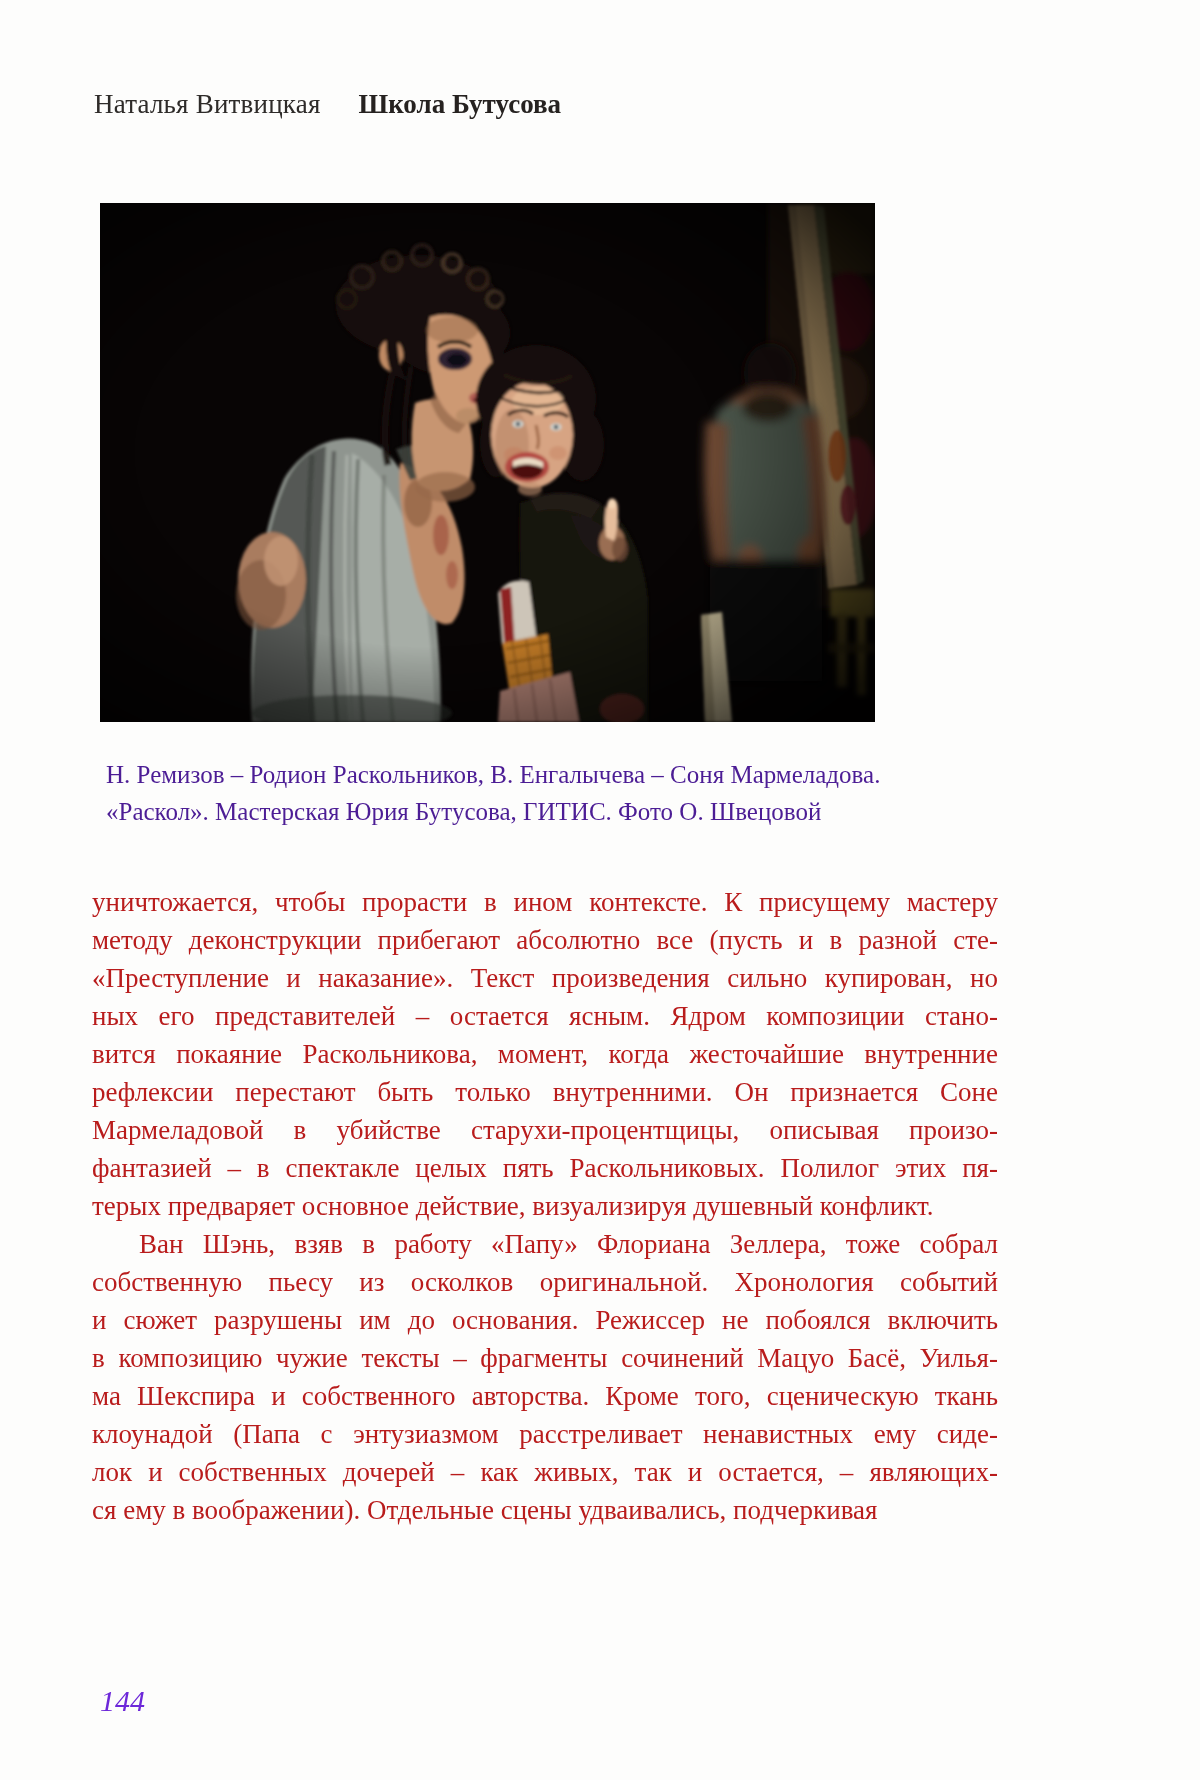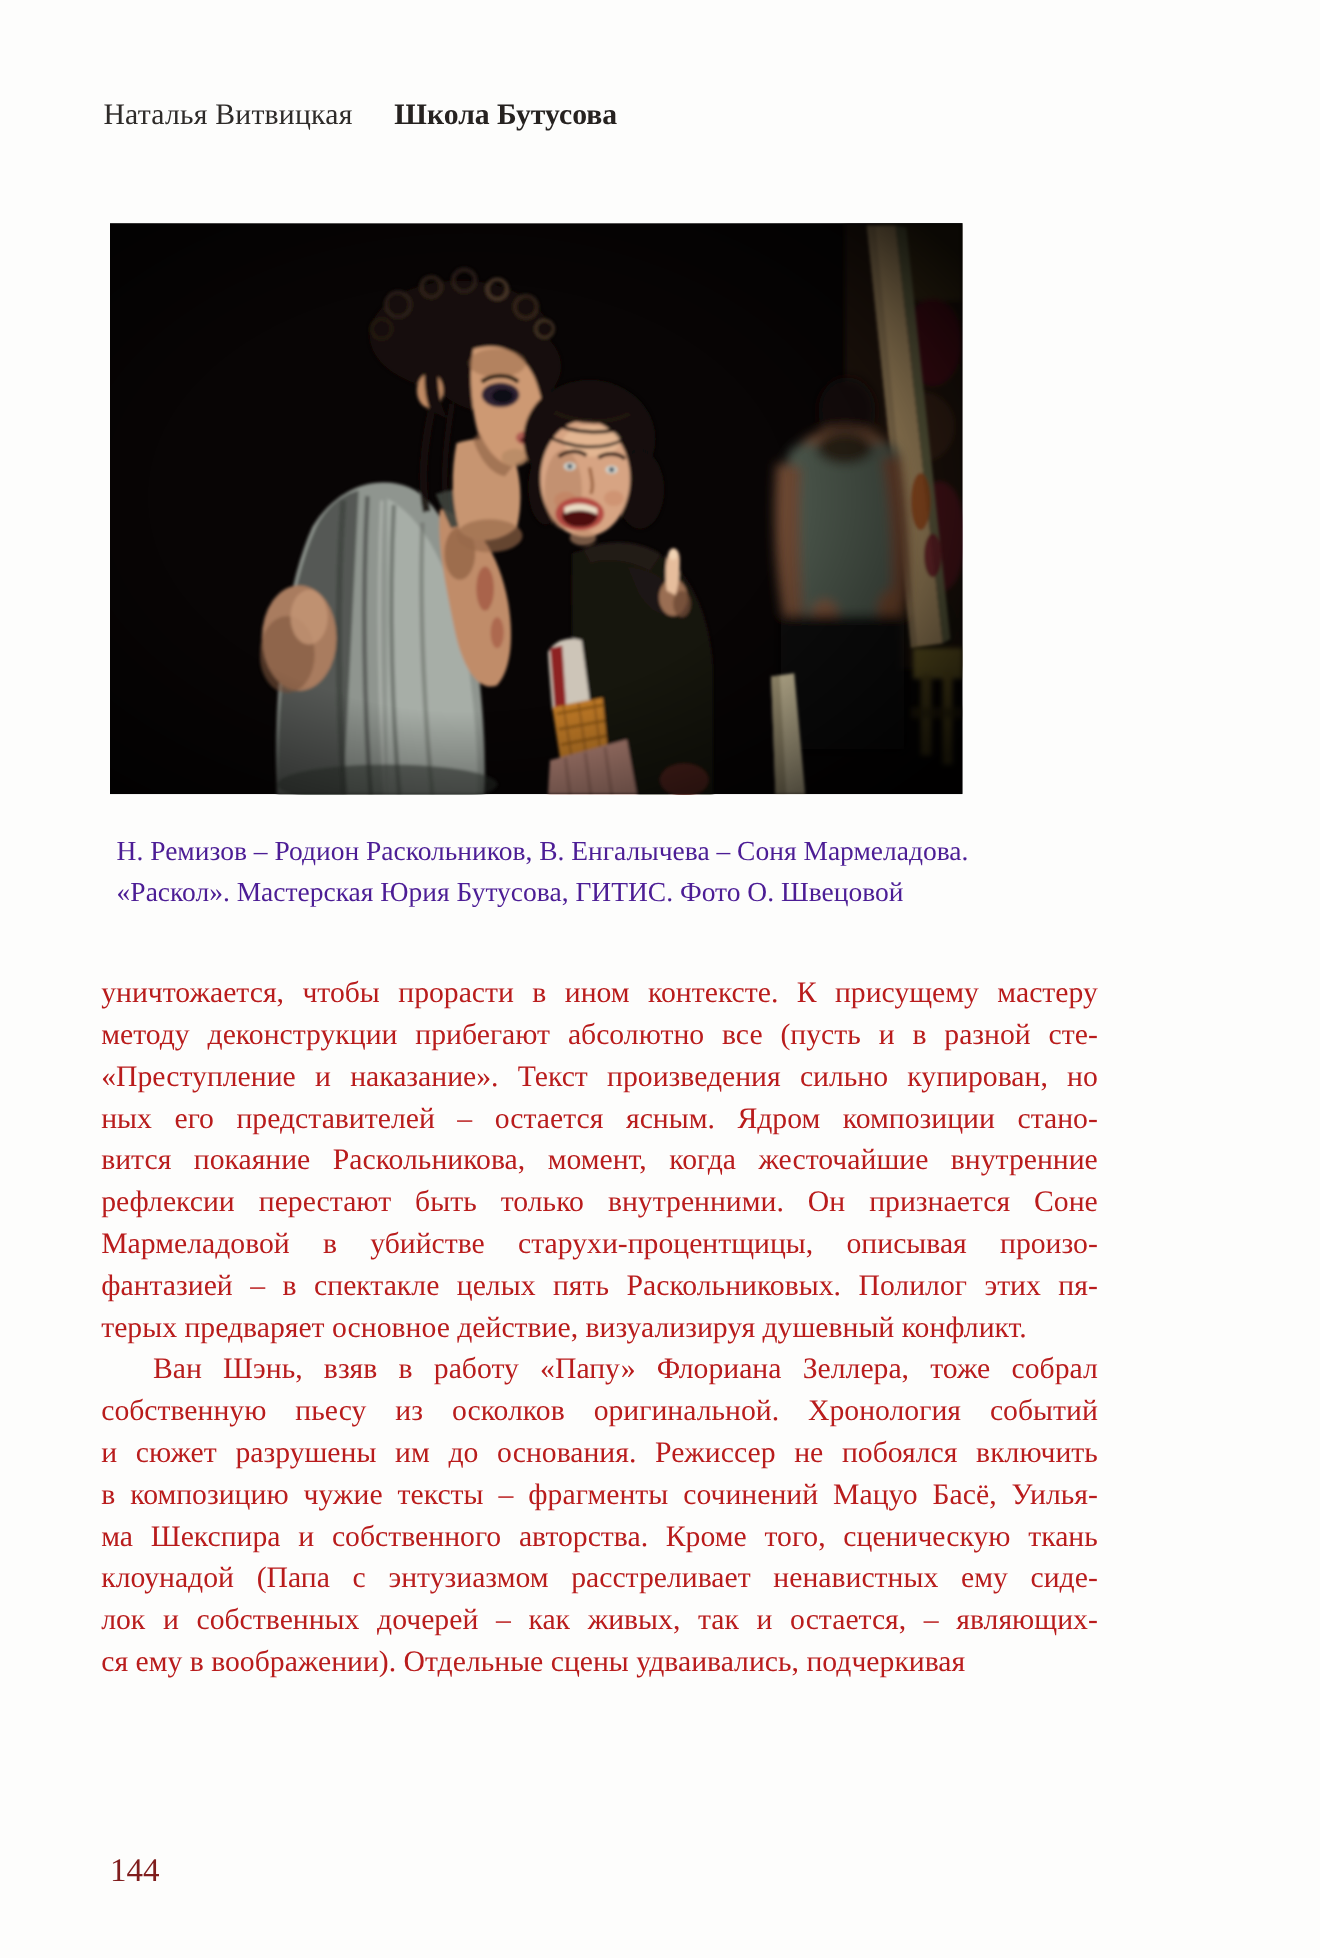--- a/index.html
+++ b/index.html
@@ -36,21 +36,21 @@
   }
   .bl {
     text-align: justify;
     text-align-last: justify;
     height: 38px;
   }
   .bl.pl { text-align-last: left; }
   .bl.ind { text-indent: 47px; }
   .folio {
     position: absolute; left: 100px; top: 1684px;
-    font-size: 30px; color: #7f1d1d;
+    font-size: 30px; color: #6d28d9; font-style: italic;
   }
 </style>
 </head>
 <body>
 
 <div class="running-head">
   <span class="author">Наталья Витвицкая</span><span class="booktitle">Школа Бутусова</span>
 </div>
 
 <figure class="photo-figure">

